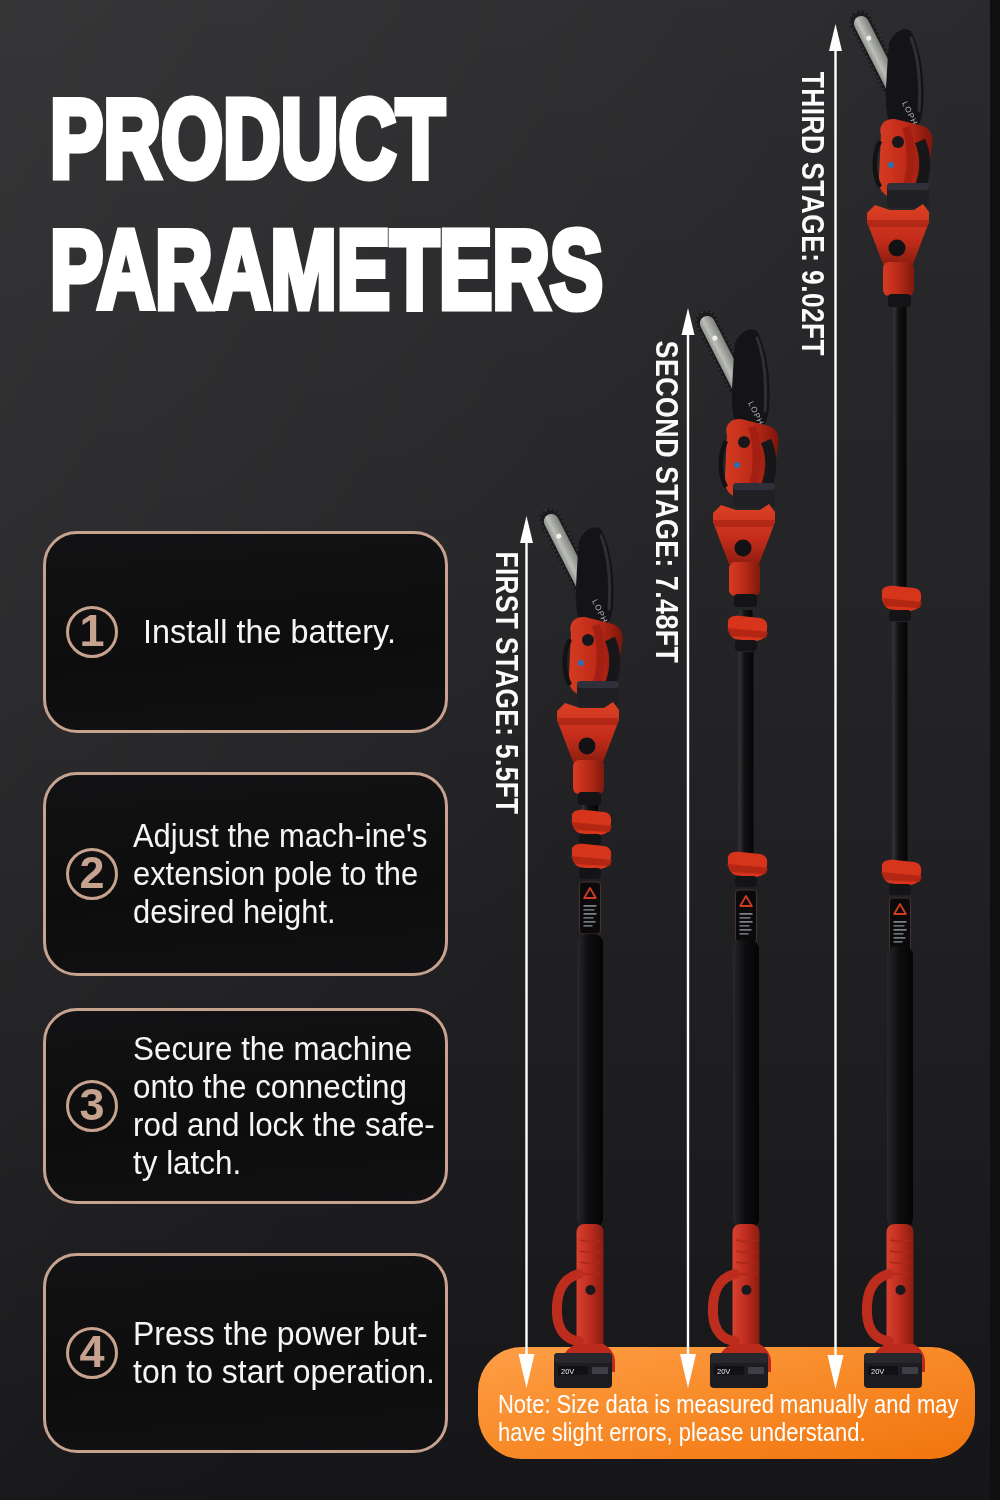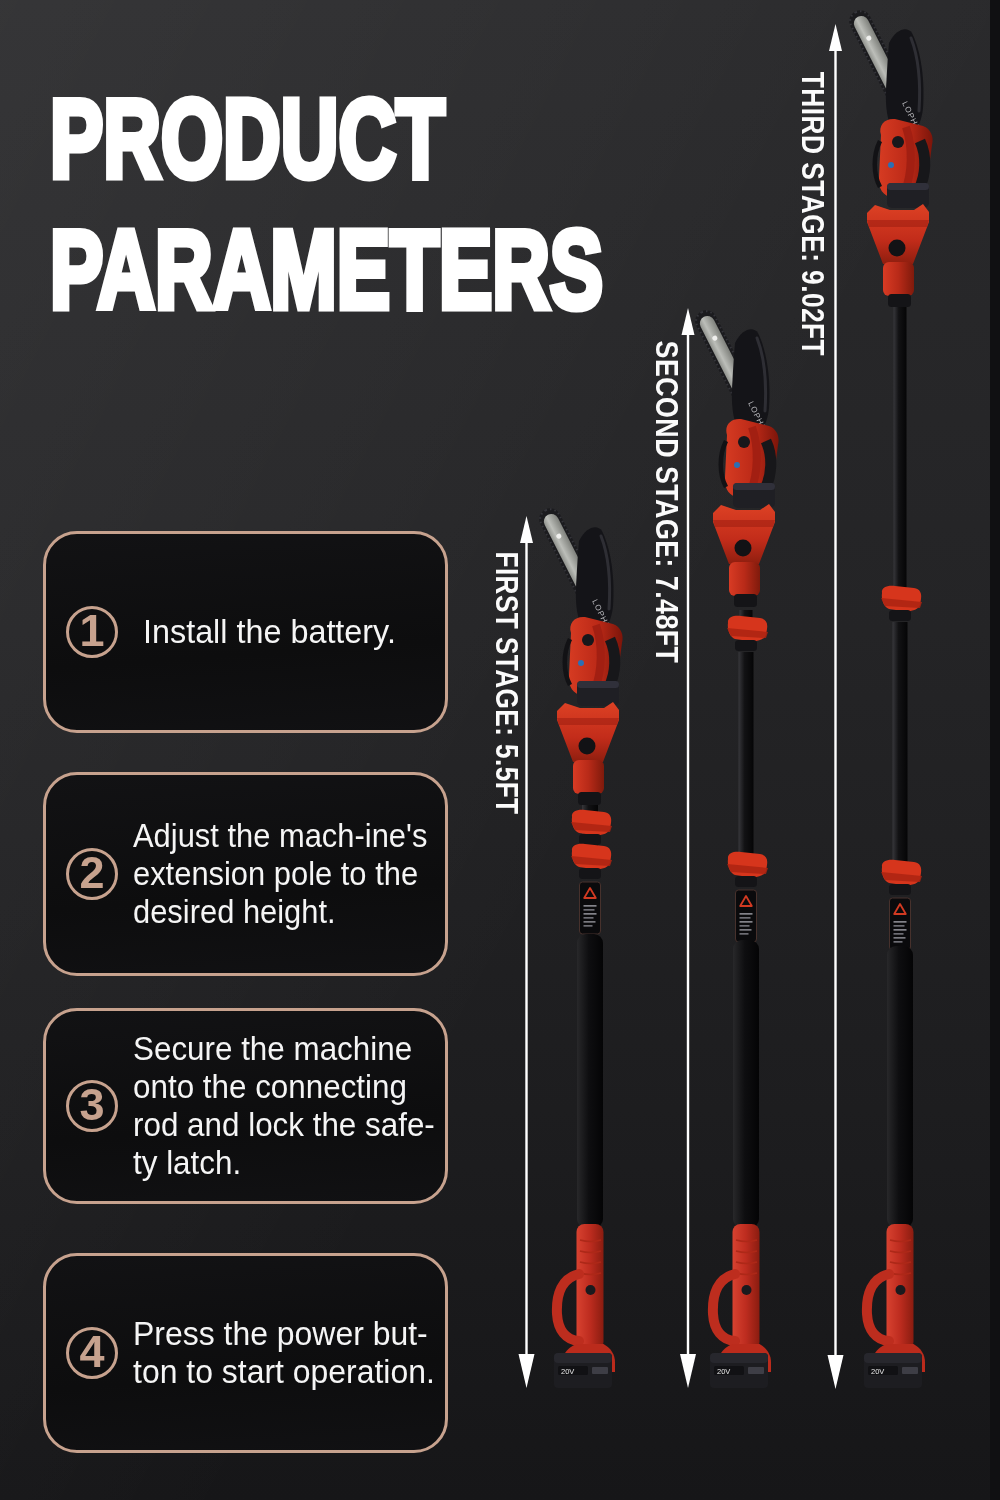--- a/index.html
+++ b/index.html
@@ -94,20 +94,26 @@
   <div class="step step4">
     <div class="badge">
         <span>4</span>
       </div>
     <div class="step-text">
       <span class="ln">Press the power but-</span>
       <span class="ln">ton to start operation.</span>
     </div>
   </div>
 
+  <div class="note-box">
+    <div class="note-text">
+      <span class="ln">Note: Size data is measured manually and may</span>
+      <span class="ln">have slight errors, please understand.</span>
+    </div>
+  </div>
 
   <svg class="saws" width="1000" height="1500" viewBox="0 0 1000 1500" font-family="Liberation Sans, sans-serif">
     <defs>
       <linearGradient id="gBar" x1="0" y1="0" x2="1" y2="0">
         <stop offset="0" stop-color="#8f918c"></stop>
           <stop offset="0.35" stop-color="#bcbeb9"></stop>
           <stop offset="1" stop-color="#7f817c"></stop>
       </linearGradient>
       <linearGradient id="gRed" x1="0" y1="0" x2="1" y2="0">
         <stop offset="0" stop-color="#d63b22"></stop>

